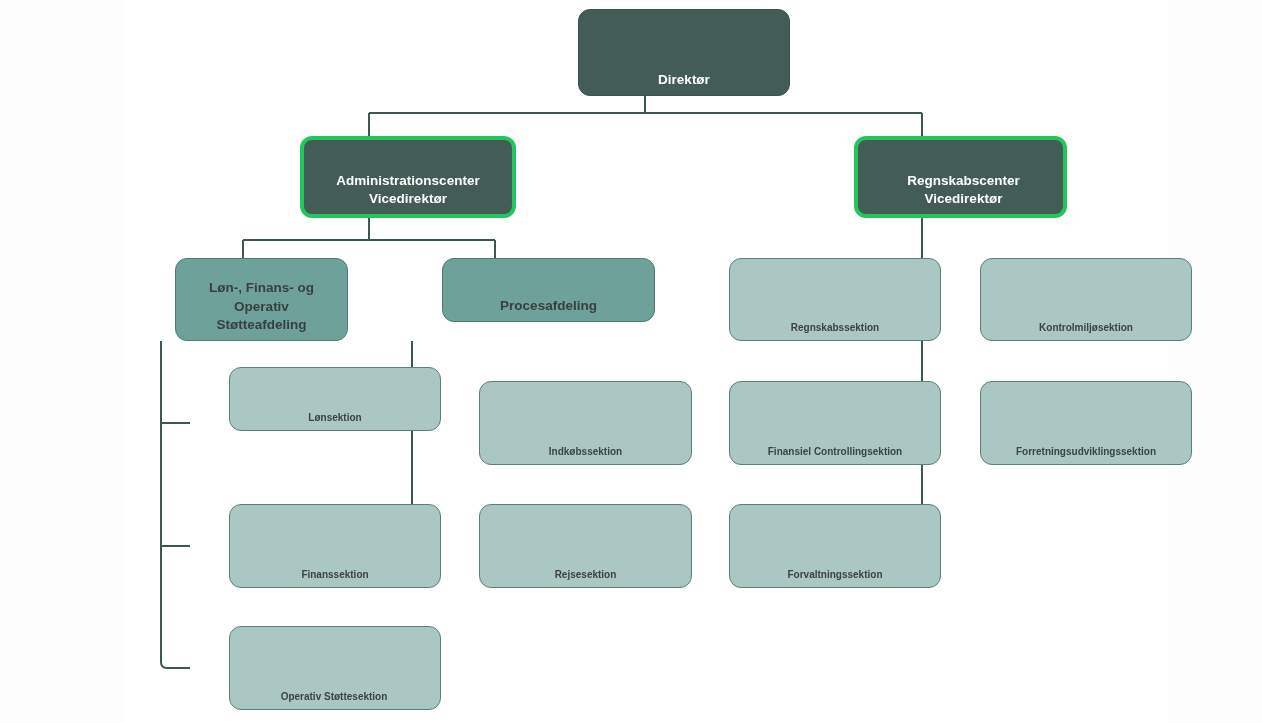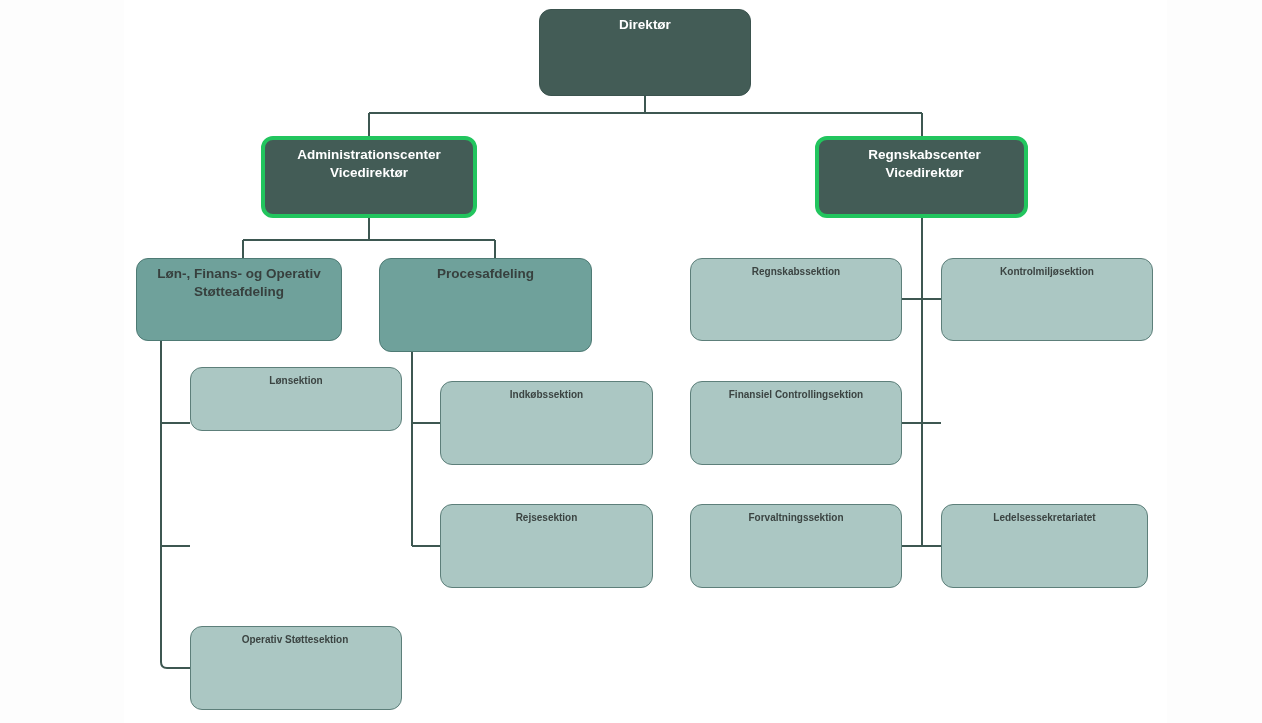--- a/index.html
+++ b/index.html
@@ -29,27 +29,28 @@
     top: 0;
     width: 1262px;
     height: 723px;
     pointer-events: none;
   }
   .node {
     position: absolute;
     box-sizing: border-box;
     border-radius: 12px;
     display: flex;
-    align-items: flex-start;
+    align-items: flex-end;
     justify-content: center;
     text-align: center;
     font-weight: bold;
     line-height: 1.35;
     padding: 6px 10px;
     box-sizing: border-box;
+    margin-left: 39px;
   }
   .node-level1 {
     background: #435c56;
     border: 1px solid #3b534e;
     color: #ffffff;
     font-size: 13.5px;
   }
   .node-level2 {
     background: #435c56;
     border: 4px solid #22c55e;
@@ -128,28 +129,28 @@
     </span>
   </div>
 
   <div class="node node-level2" style="left:815px; top:136px; width:213px; height:82px;padding-left:16px;">
     <span class="node-lines">
       <span>Regnskabscenter</span>
       <span>Vicedirektør</span>
     </span>
   </div>
 
-  <div class="node node-level3" style="left:136px; top:258px; width:206px; height:83px;">
+  <div class="node node-level3" style="left:136px; top:258px; width:173px; height:83px;">
     <span class="node-lines">
       <span>Løn-, Finans- og Operativ</span>
       <span>Støtteafdeling</span>
     </span>
   </div>
 
-  <div class="node node-level3" style="left:379px; top:258px; width:213px; height:94px;">
+  <div class="node node-level3" style="left:403px; top:258px; width:213px; height:64px;">
     <span class="node-lines">
       <span>Procesafdeling</span>
     </span>
   </div>
 
   <div class="node node-level4" style="left:690px; top:258px; width:212px; height:83px;">
     <span class="node-lines">
       <span>Regnskabssektion</span>
     </span>
   </div>
@@ -171,39 +172,44 @@
       <span>Indkøbssektion</span>
     </span>
   </div>
 
   <div class="node node-level4" style="left:690px; top:381px; width:212px; height:84px;">
     <span class="node-lines">
       <span>Finansiel Controllingsektion</span>
     </span>
   </div>
 
-
+  <div class="node node-level4" style="left:941px; top:381px; width:212px; height:84px;">
+    <span class="node-lines">
+      <span>Forretningsudviklingssektion</span>
+    </span>
+  </div>
+
+  <div class="node node-level4" style="left:190px; top:504px; width:212px; height:84px;">
+    <span class="node-lines">
+      <span>Finanssektion</span>
+    </span>
+  </div>
 
   <div class="node node-level4" style="left:440px; top:504px; width:213px; height:84px;">
     <span class="node-lines">
       <span>Rejsesektion</span>
     </span>
   </div>
 
   <div class="node node-level4" style="left:690px; top:504px; width:212px; height:84px;">
     <span class="node-lines">
       <span>Forvaltningssektion</span>
     </span>
   </div>
 
-  <div class="node node-level4" style="left:941px; top:504px; width:207px; height:84px;">
-    <span class="node-lines">
-      <span>Ledelsessekretariatet</span>
-    </span>
-  </div>
 
   <div class="node node-level4" style="left:190px; top:626px; width:212px; height:84px;padding-left:8px;">
     <span class="node-lines">
       <span>Operativ Støttesektion</span>
     </span>
   </div>
 
 </div>
 
 </body></html>

